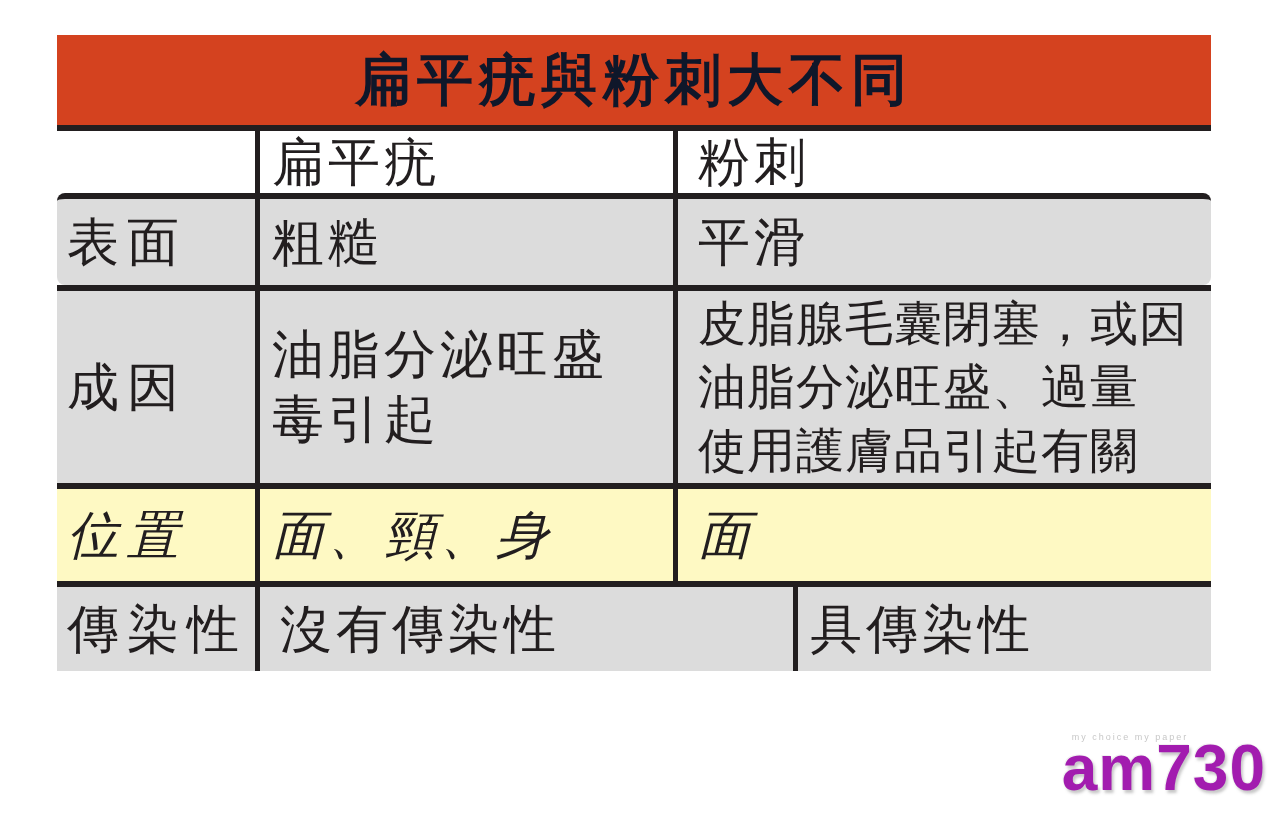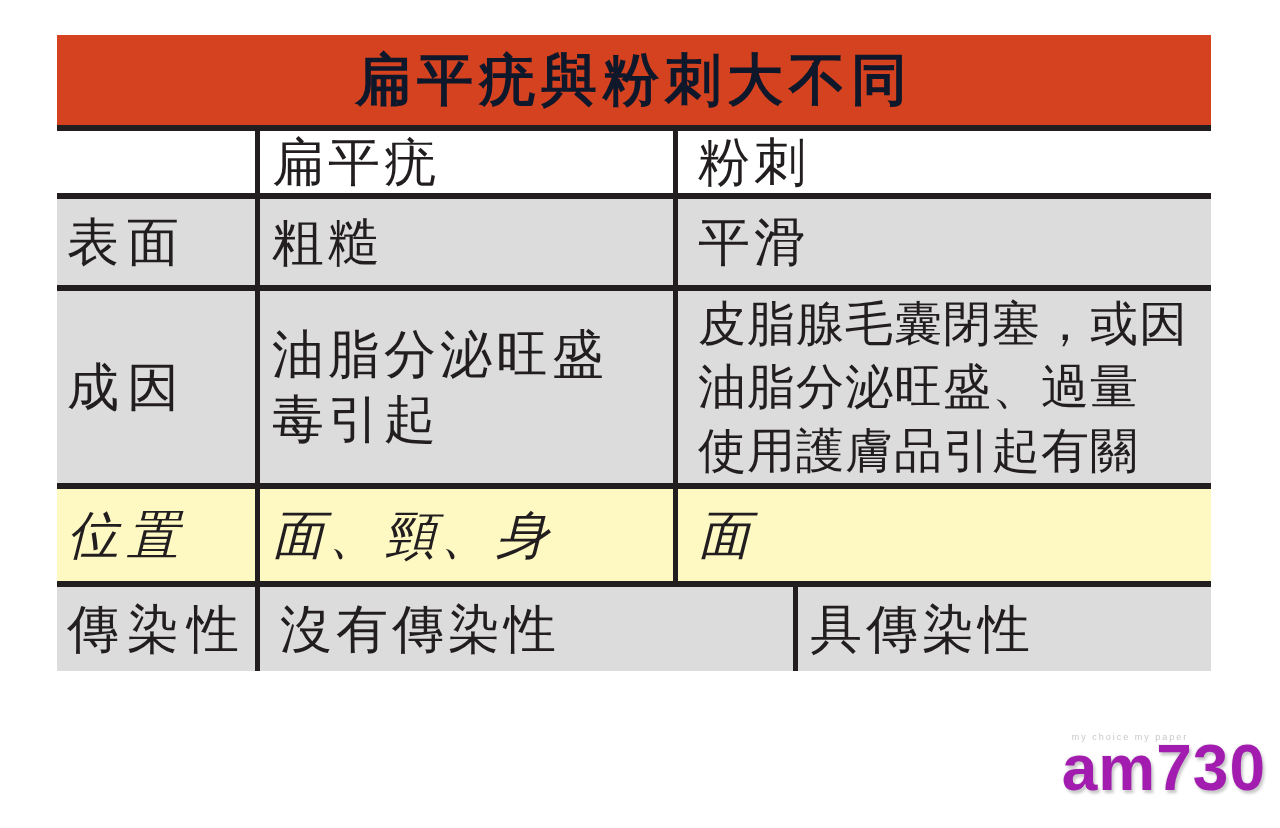--- a/index.html
+++ b/index.html
@@ -35,21 +35,21 @@
     letter-spacing: 6px;
     line-height: 1;
     white-space: nowrap;
   }
   .trow {
     display: flex;
     align-items: stretch;
   }
   .trow.bordered { border-top: 6px solid var(--border, #221e1f); }
   .row-header    { height: 62px; background: #ffffff; }
-  .row-surface   { height: 86px; background: var(--altbg, #dcdcdc); }
+  .row-surface   { height: 86px; background: var(--altbg, #dcdcdc); border-radius: 8px; }
   .row-color     { height: 88px; background: #ffffff; }
   .row-cause     { height: 192px; background: var(--altbg, #dcdcdc); }
   .row-location  { height: 92px; background: #fef9c3; font-style: italic; }
   .row-contagion { height: 84px; background: var(--altbg, #dcdcdc); }
   .cell {
     display: flex;
     align-items: center;
     font-size: 52px;
     letter-spacing: 4px;
     line-height: 1.25;

